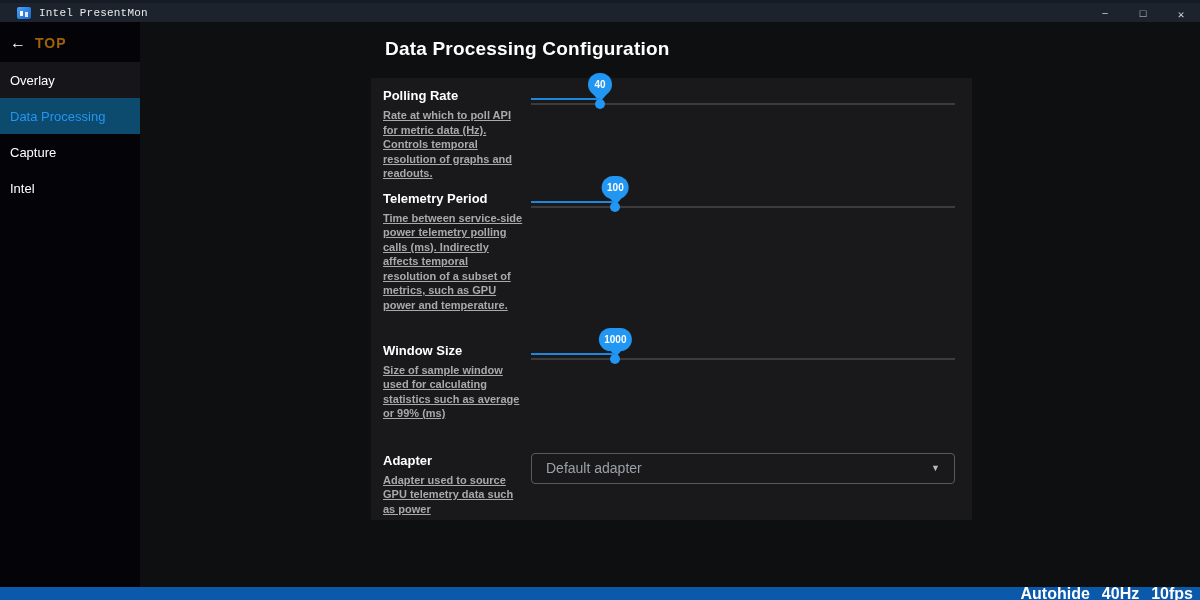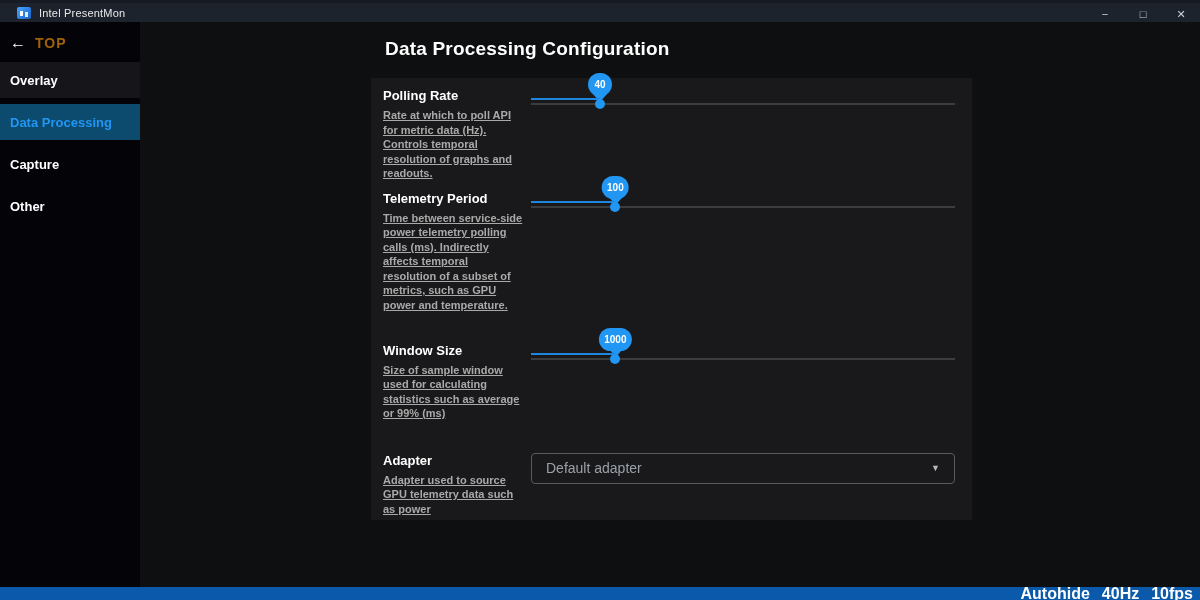--- a/index.html
+++ b/index.html
@@ -2,41 +2,41 @@
 <html><head>
 <meta charset="utf-8">
 <style>
   * { margin:0; padding:0; box-sizing:border-box; }
   html,body { width:1200px; height:600px; overflow:hidden; background:#0e0f10;
               font-family:"Liberation Sans", sans-serif; }
 
   
   .titlebar { position:absolute; top:0; left:0; width:1200px; height:22px;
               background:#1c232d; border-top:3px solid #161b23;
-              display:flex; align-items:center; }
+              display:flex; align-items:center;font-family:Liberation Mono, monospace; }
   .app-icon { width:14px; height:12px; margin-left:17px; border-radius:2px;
               background:linear-gradient(135deg,#4aa3ff 0%,#1763c6 100%);
               position:relative; }
   .app-icon::after { content:""; position:absolute; left:3px; bottom:3px;
               width:3px; height:5px; background:#fff;
               box-shadow:5px 1px 0 0 #dce9ff, -0px -0px 0 0 #fff; }
   .app-title { color:#e8e8e8; font-size:11px; margin-left:8px; letter-spacing:.2px; }
   .win-controls { position:absolute; right:0; top:0; height:22px; display:flex;
               align-items:center; }
   .win-btn { width:38px; height:22px; display:flex; align-items:center;
               justify-content:center; color:#cdd2d9; font-size:11px; cursor:default; }
 
   
   .sidebar { position:absolute; top:22px; left:0; width:140px; bottom:13px;
               background:#030308; }
   .sidebar-top { display:flex; align-items:center; padding:12px 0 10px 10px; }
   .back-arrow { color:#fff; font-size:16px; font-weight:bold; margin-right:9px; }
   .top-label { color:#a16207; font-size:14px; font-weight:bold; letter-spacing:1px; }
   .nav-item { height:36px; display:flex; align-items:center; padding-left:10px;
-              margin-bottom:6px; color:#fff; font-size:13px; font-weight:bold;
+              color:#fff; font-size:13px; font-weight:normal;
               cursor:pointer; }
   .nav-item.shaded { background:#15151a; }
   .nav-item.selected { background:#0c4a6e; color:#2196f3; }
 
   
   .statusbar { position:absolute; bottom:0; left:0; width:1200px; height:13px;
               background:#0a59aa; display:flex; align-items:center;
               justify-content:flex-end; padding-right:7px; }
   .status-item { color:#fff; font-size:16px; font-weight:bold; margin-left:12px; }
 
@@ -99,21 +99,21 @@
   <div class="nav-item shaded">
     <span>Overlay</span>
   </div>
   <div class="nav-item selected">
     <span>Data Processing</span>
   </div>
   <div class="nav-item">
     <span>Capture</span>
   </div>
   <div class="nav-item">
-    <span>Other</span>
+    <span>Intel</span>
   </div>
 </div>
 
 <div class="main">
   <div class="page-title">Data Processing Configuration</div>
 
   <div class="panel">
 
     <div class="row r1">
       <div class="row-info">

